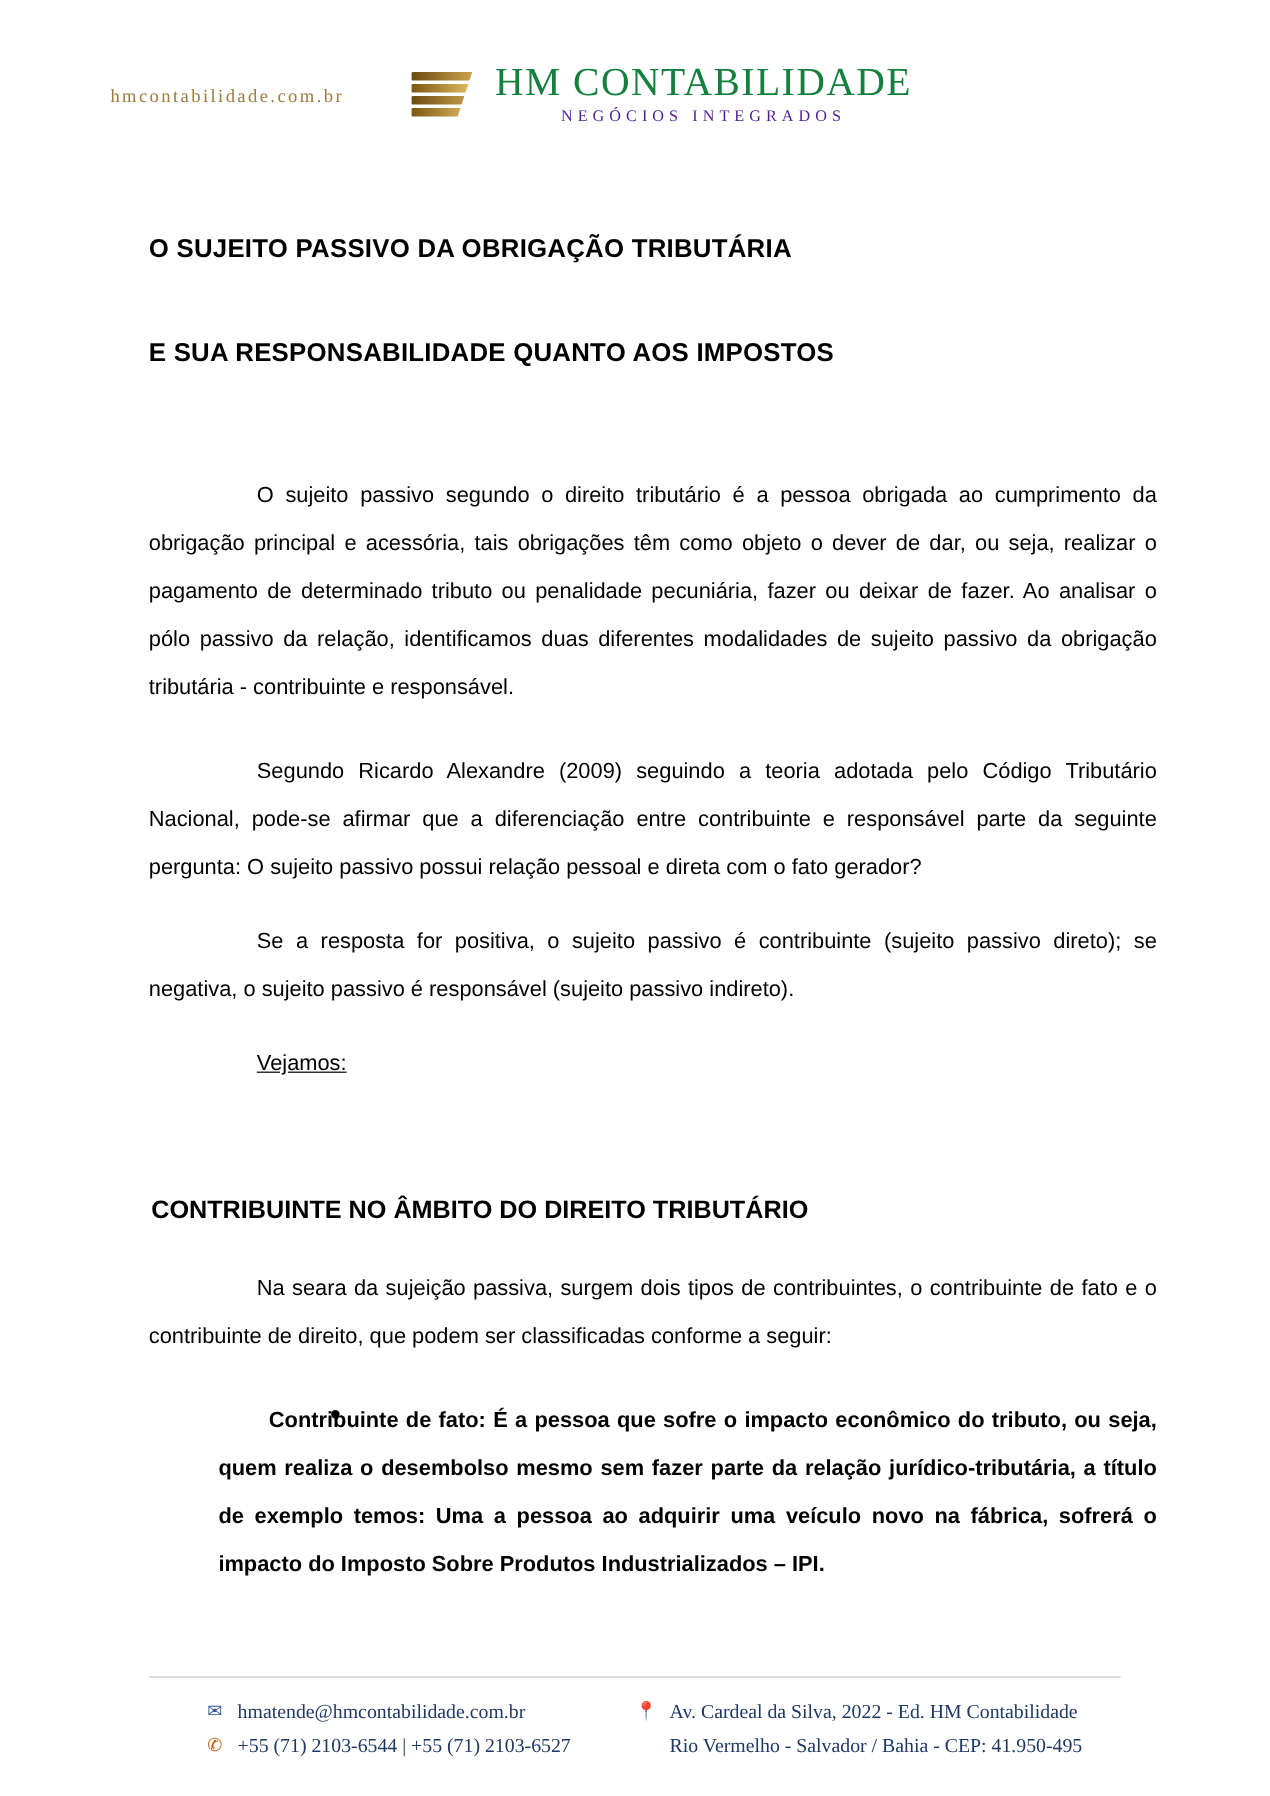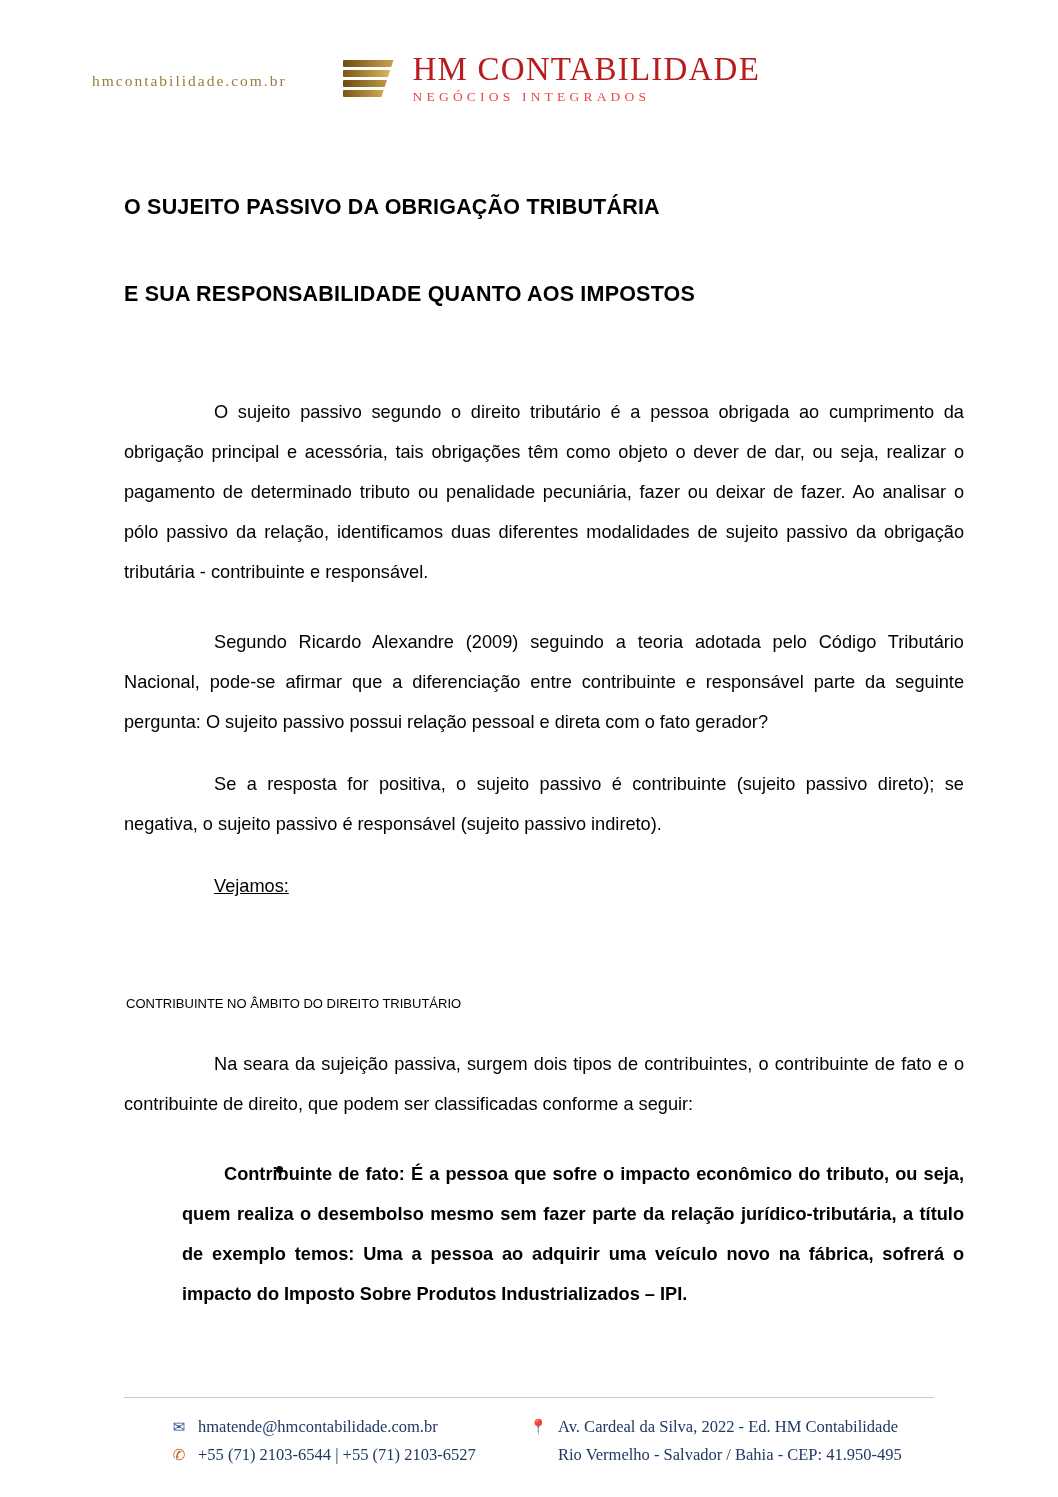--- a/index.html
+++ b/index.html
@@ -68,31 +68,31 @@
     transform: skewX(-18deg);
   }
   .logo-text {
     display: flex;
     flex-direction: column;
   }
   .logo-title {
     font-family: "Liberation Serif", serif;
     font-size: 33px;
     letter-spacing: 1.2px;
-    color: #b91c1c;
+    color: #15803d;
     line-height: 1.05;
     white-space: nowrap;
   }
   .logo-sub {
     font-family: "Liberation Serif", serif;
     font-size: 13.5px;
     letter-spacing: 4.2px;
-    color: #ef4444;
+    color: #4c1d95;
     margin-top: 2px;
-    text-align: left;
+    text-align: center;
     white-space: nowrap;
   }
 
   
   .doc {
     position: absolute;
     top: 196px;
     left: 124px;
     width: 840px;
   }
@@ -125,22 +125,22 @@
     line-height: 40px;
     text-indent: 90px;
   }
   .underline-label span {
     text-decoration: underline;
   }
 
   h2.section-title {
     margin: 0;
     margin-top: 90px;
-    font-size: 13px;
-    font-weight: normal;
+    font-size: 21px;
+    font-weight: bold;
     text-indent: 0;
     line-height: 1.2;
     padding-left: 2px;
   }
 
   p.para.after-section { margin-top: 32px; }
 
   .bullet-para {
     margin: 0;
     margin-top: 30px;

